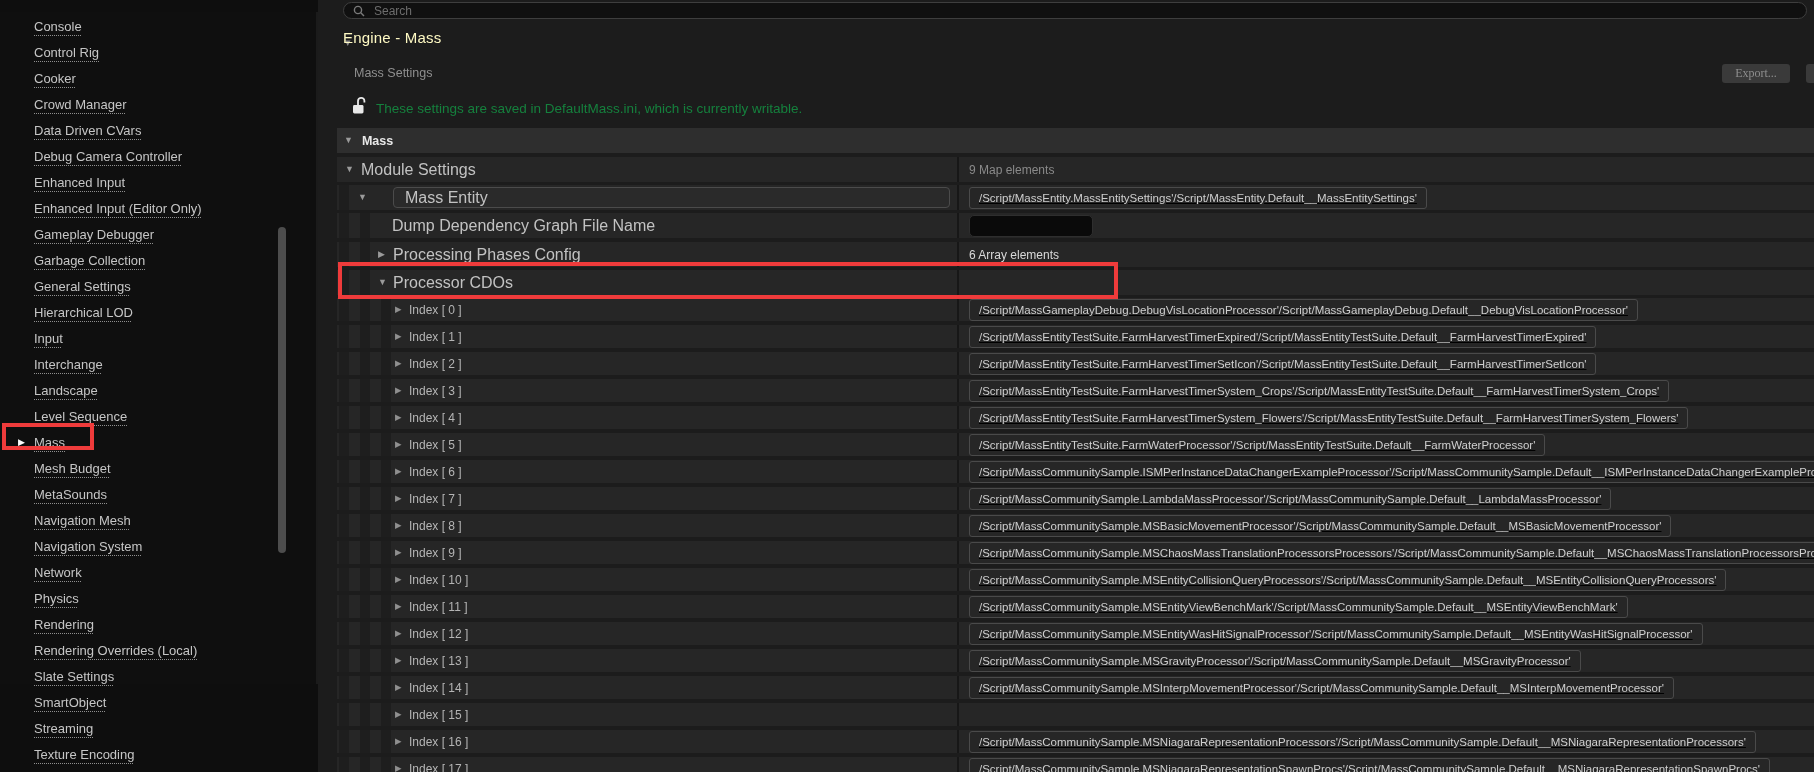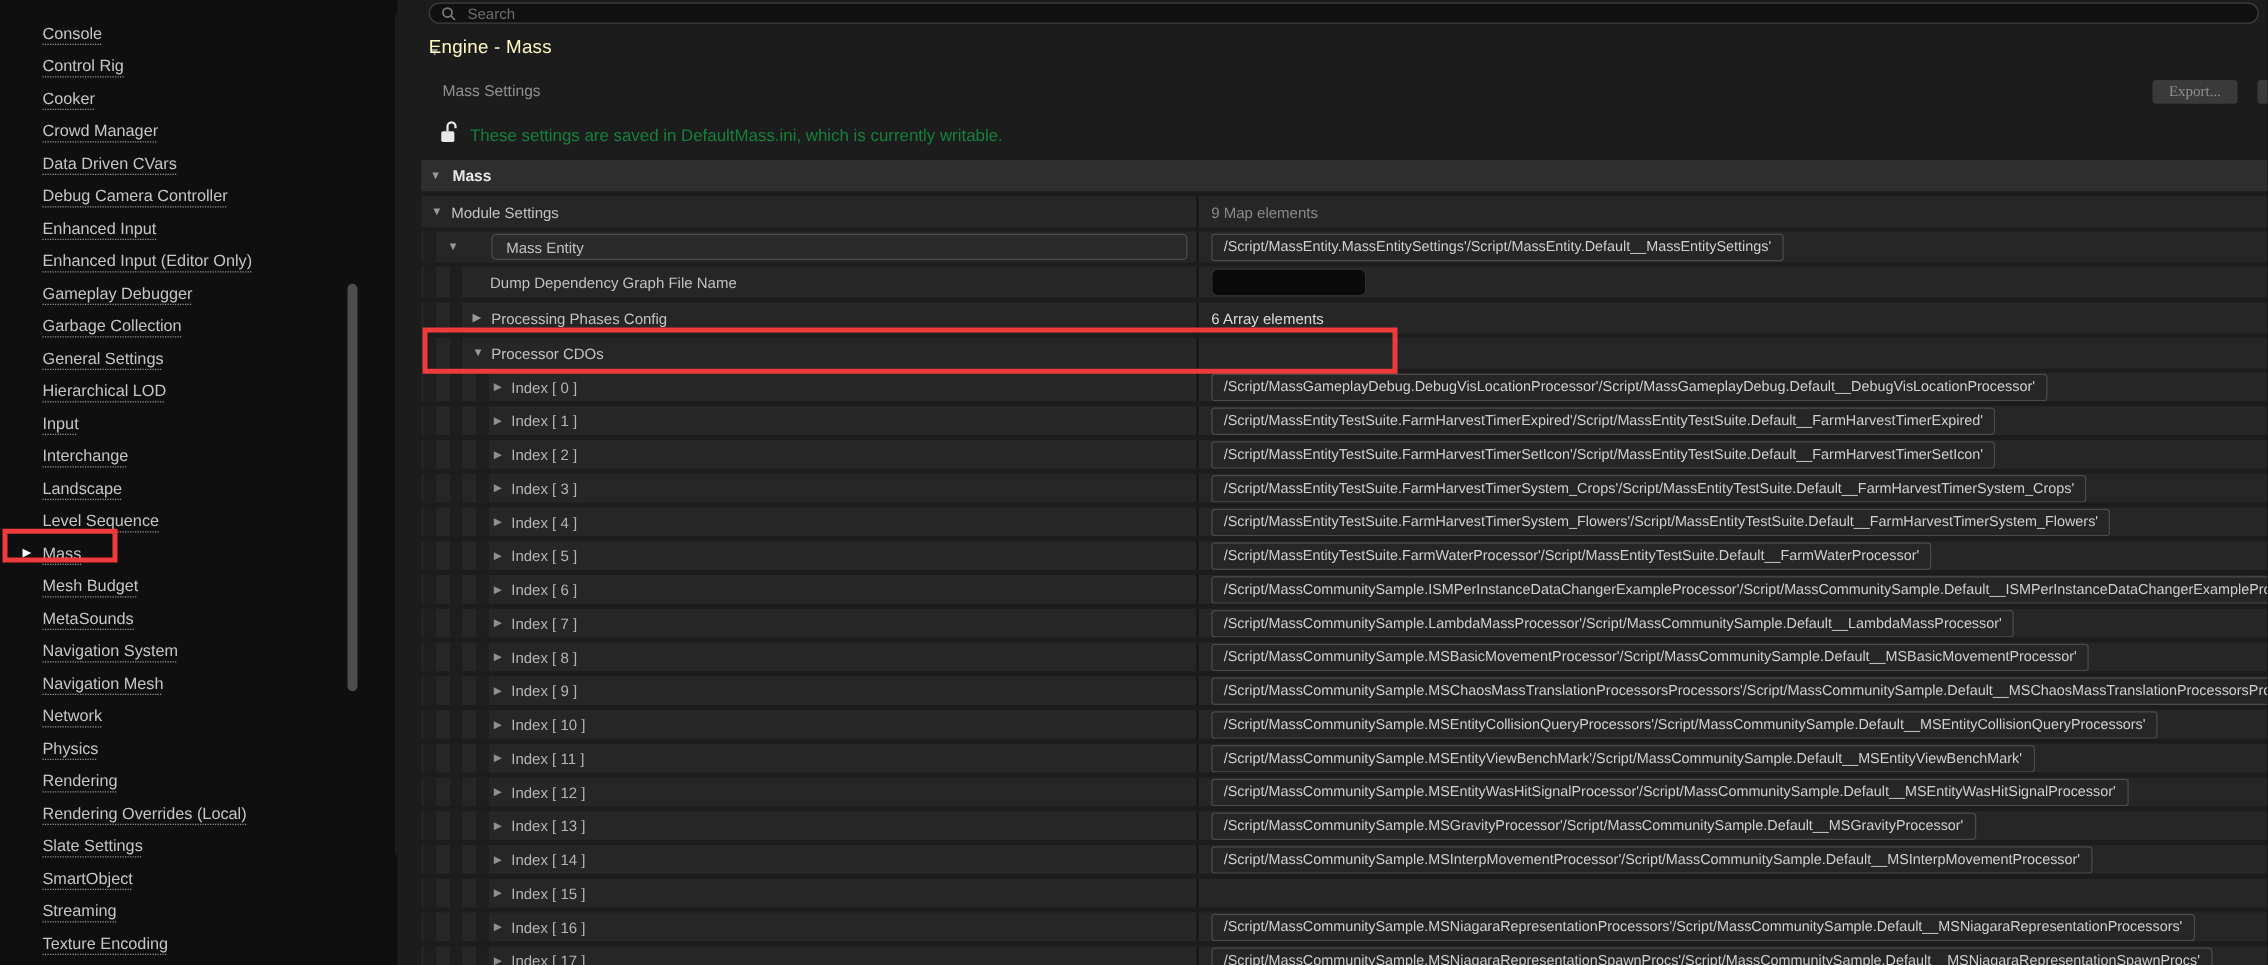--- a/index.html
+++ b/index.html
@@ -46,35 +46,35 @@
   .row .name-cell{width:620px;flex:0 0 620px;position:relative;display:flex;align-items:center;}
   .row .divider{width:2px;flex:0 0 2px;background:#171717;}
   .row .val-cell{flex:1 1 auto;display:flex;align-items:center;padding-left:10px;overflow:hidden;position:relative;}
   .row-header{height:25px;margin-bottom:4px;background:#2e2e2e;display:flex;align-items:center;}
   .row-header .tri{margin-left:7px;font-size:9px;color:#9a9a9a;line-height:1;}
   .row-header .hlbl{margin-left:9px;font-size:12.5px;font-weight:bold;color:#e8e8e8;}
   .r25{height:25px;margin-bottom:3px;}
   .r25g4{height:25px;margin-bottom:4px;}
   .idx{height:23px;margin-bottom:4px;}
   .tri{font-size:9px;color:#9a9a9a;line-height:1;}
-  .name-lbl{font-size:12px;color:#c2c2c2;white-space:nowrap;}
+  .name-lbl{font-size:16px;color:#c2c2c2;white-space:nowrap;}
   .band{position:absolute;top:0;bottom:0;width:10px;background:#1e1e1e;}
   .b1{left:2px;} .b2{left:23px;} .b3{left:44px;}
   .a-mod{position:absolute;left:8px;} .t-mod{position:absolute;left:24px;}
   .a-ent{position:absolute;left:21px;}
   .entity-box{position:absolute;left:40px;right:7px;top:2px;bottom:2px;border:1px solid #4b4b4b;
     border-radius:4px;background:#2a2a2a;display:flex;align-items:center;margin-left:16px;}
   .entity-box .name-lbl{margin-left:11px;}
   .t-leaf{position:absolute;left:55px;}
   .a-sub{position:absolute;left:41px;} .t-sub{position:absolute;left:56px;}
   .a-idx{position:absolute;left:58px;font-size:8.5px;color:#8f8f8f;} .t-idx{position:absolute;left:72px;font-size:12px;color:#b5b5b5;white-space:nowrap;}
   .val-gray{font-size:12px;color:#8a8a8a;white-space:nowrap;}
   .val-white{font-size:12px;color:#d9d9d9;white-space:nowrap;}
   .path-box{display:inline-flex;align-items:center;height:20px;border:1px solid #4a4a4a;border-radius:3px;
-    padding:0 9px;white-space:nowrap;flex:0 0 auto;}
+    padding:0 9px;white-space:nowrap;flex:0 0 auto;text-decoration:underline;}
   .path-text{font-size:11.5px;color:#cfcfcf;white-space:nowrap;}
   .dump-input{width:118px;height:18px;background:#0a0a0a;border:1px solid #2e2e2e;border-radius:5px;}
   
   .hl{position:absolute;border:4px solid #ef3b3b;background:transparent;pointer-events:none;z-index:5;}
   .hl-sidebar{left:2px;top:411px;width:84px;height:19px;}
   .hl-row{left:338px;top:262px;width:772px;height:29px;}
 </style>
 </head>
 <body>
 
@@ -170,26 +170,26 @@
     <span class="lbl">Mesh Budget</span>
   </li>
 
   <li class="side-item">
 
     <span class="lbl">MetaSounds</span>
   </li>
 
   <li class="side-item">
 
+    <span class="lbl">Navigation Mesh</span>
+  </li>
+
+  <li class="side-item">
+
     <span class="lbl">Navigation System</span>
-  </li>
-
-  <li class="side-item">
-
-    <span class="lbl">Navigation Mesh</span>
   </li>
 
   <li class="side-item">
 
     <span class="lbl">Network</span>
   </li>
 
   <li class="side-item">
 
     <span class="lbl">Physics</span>

